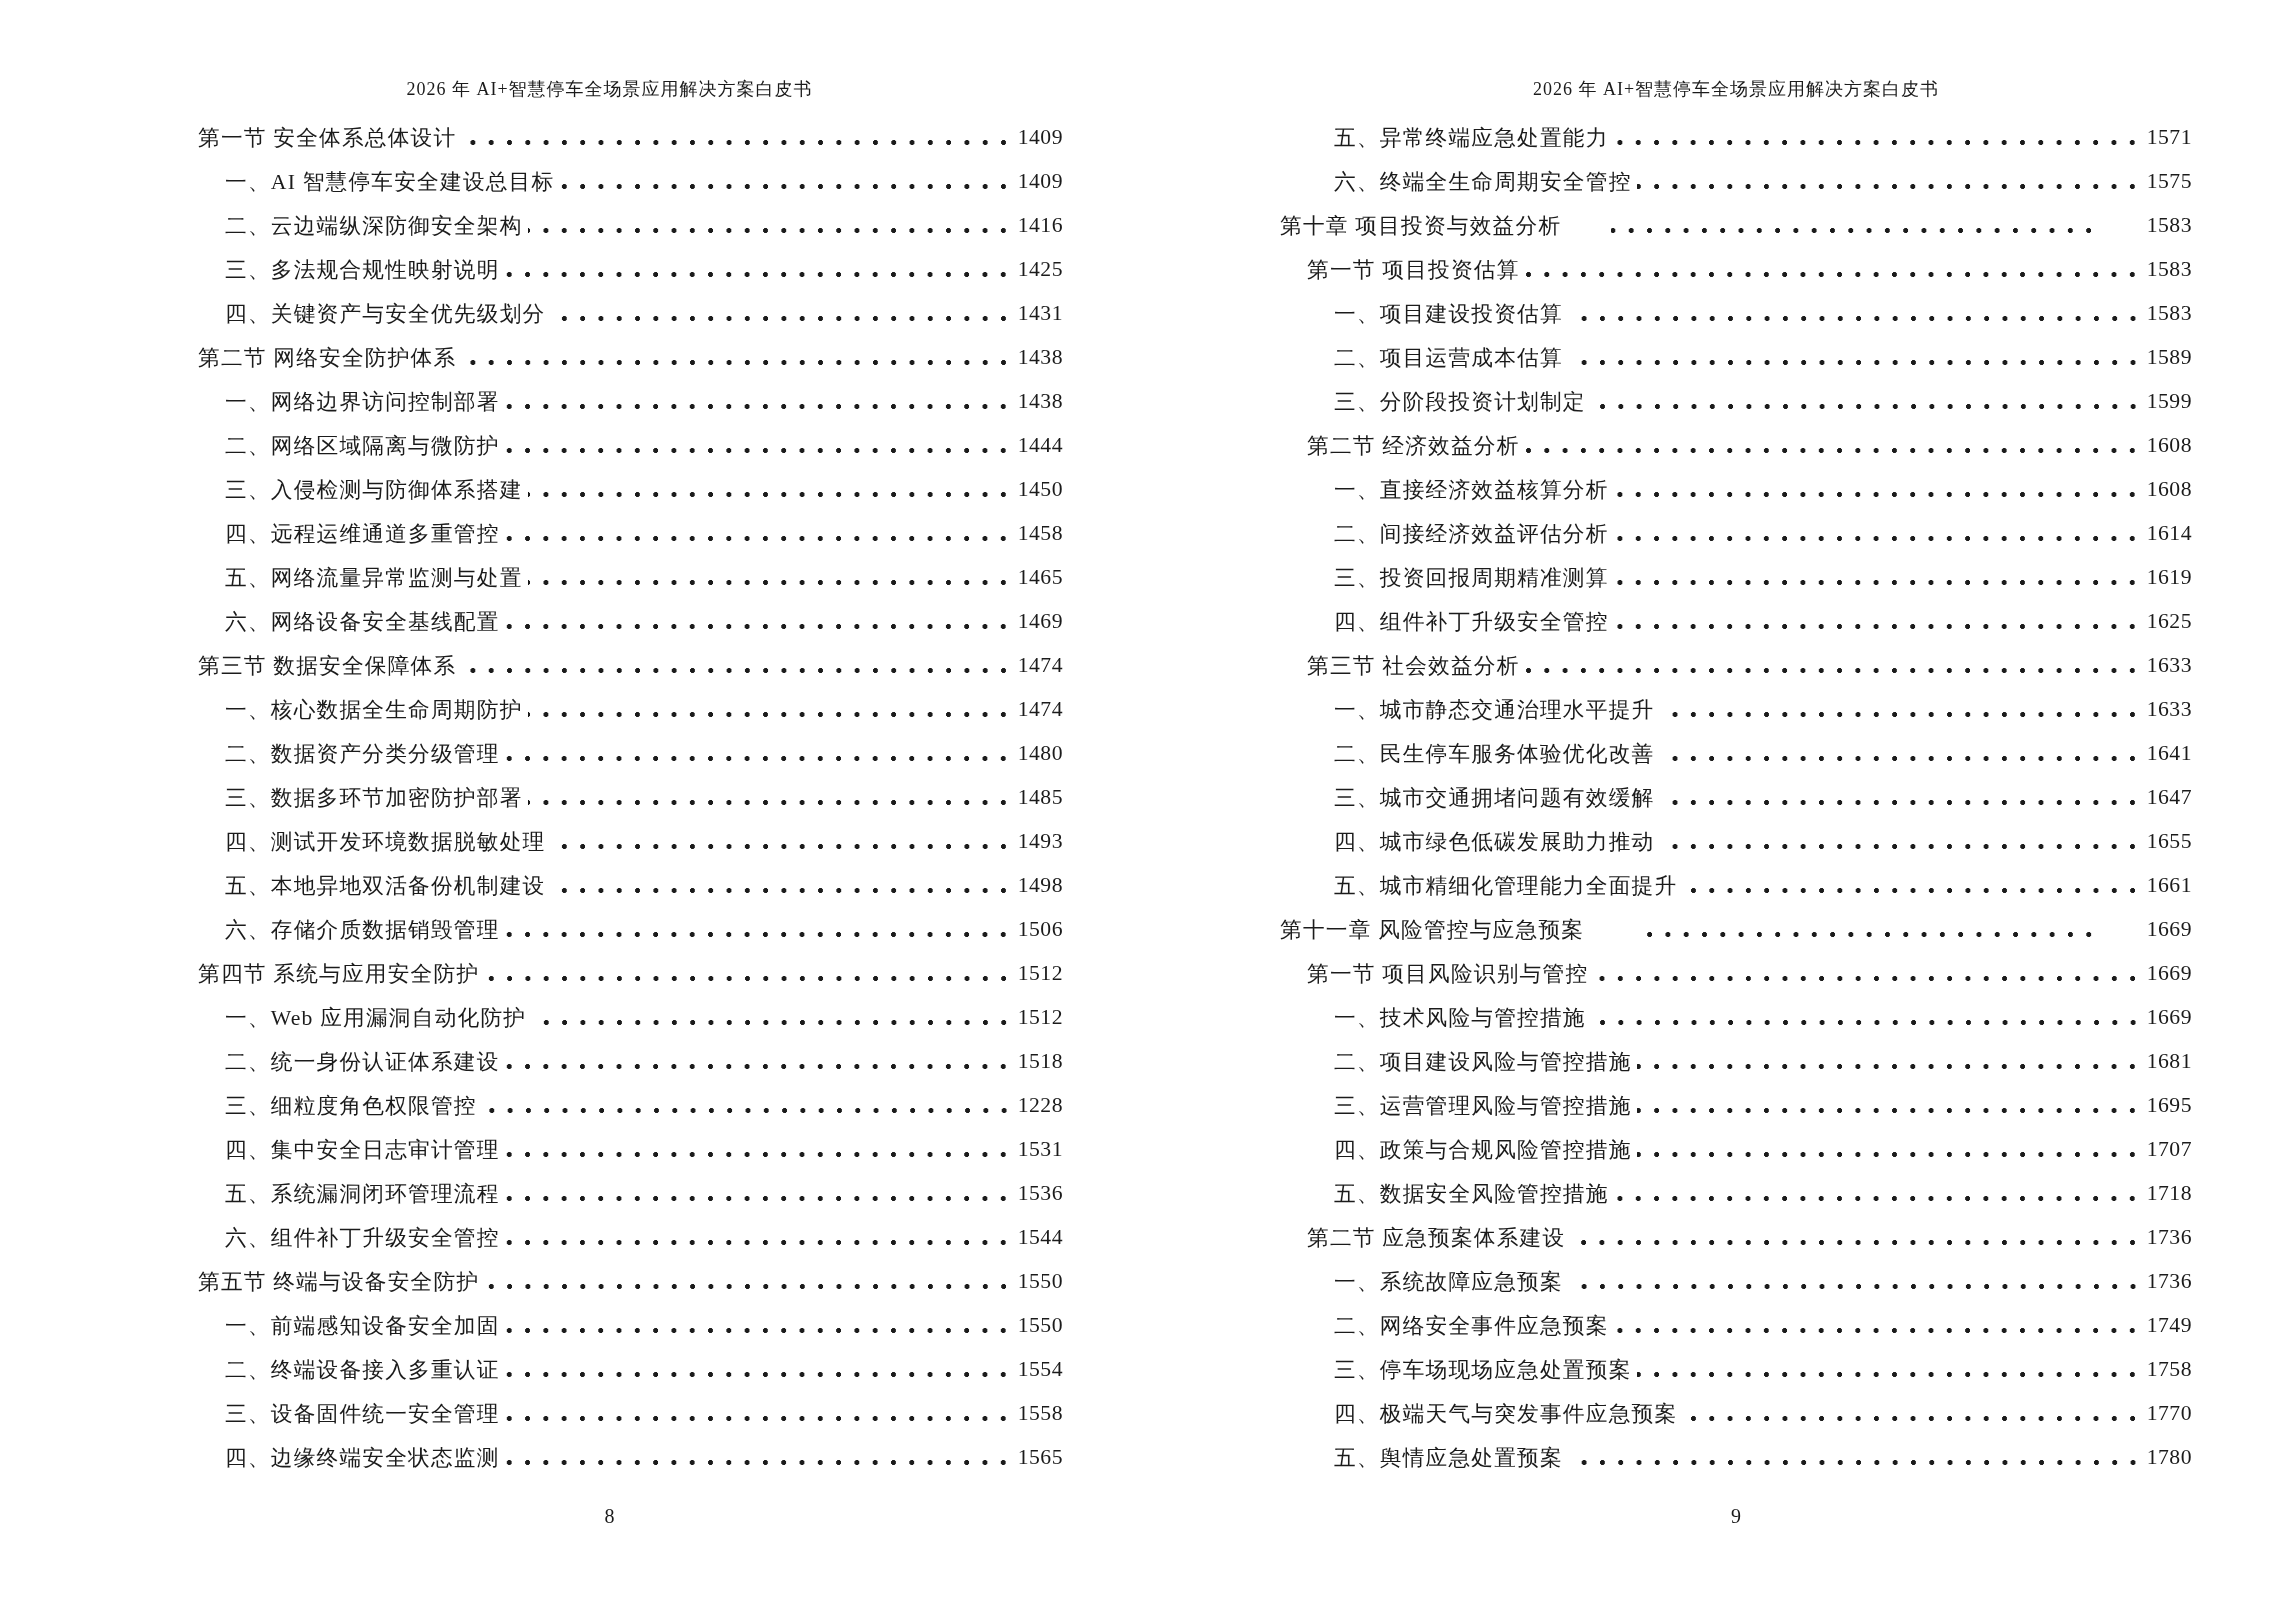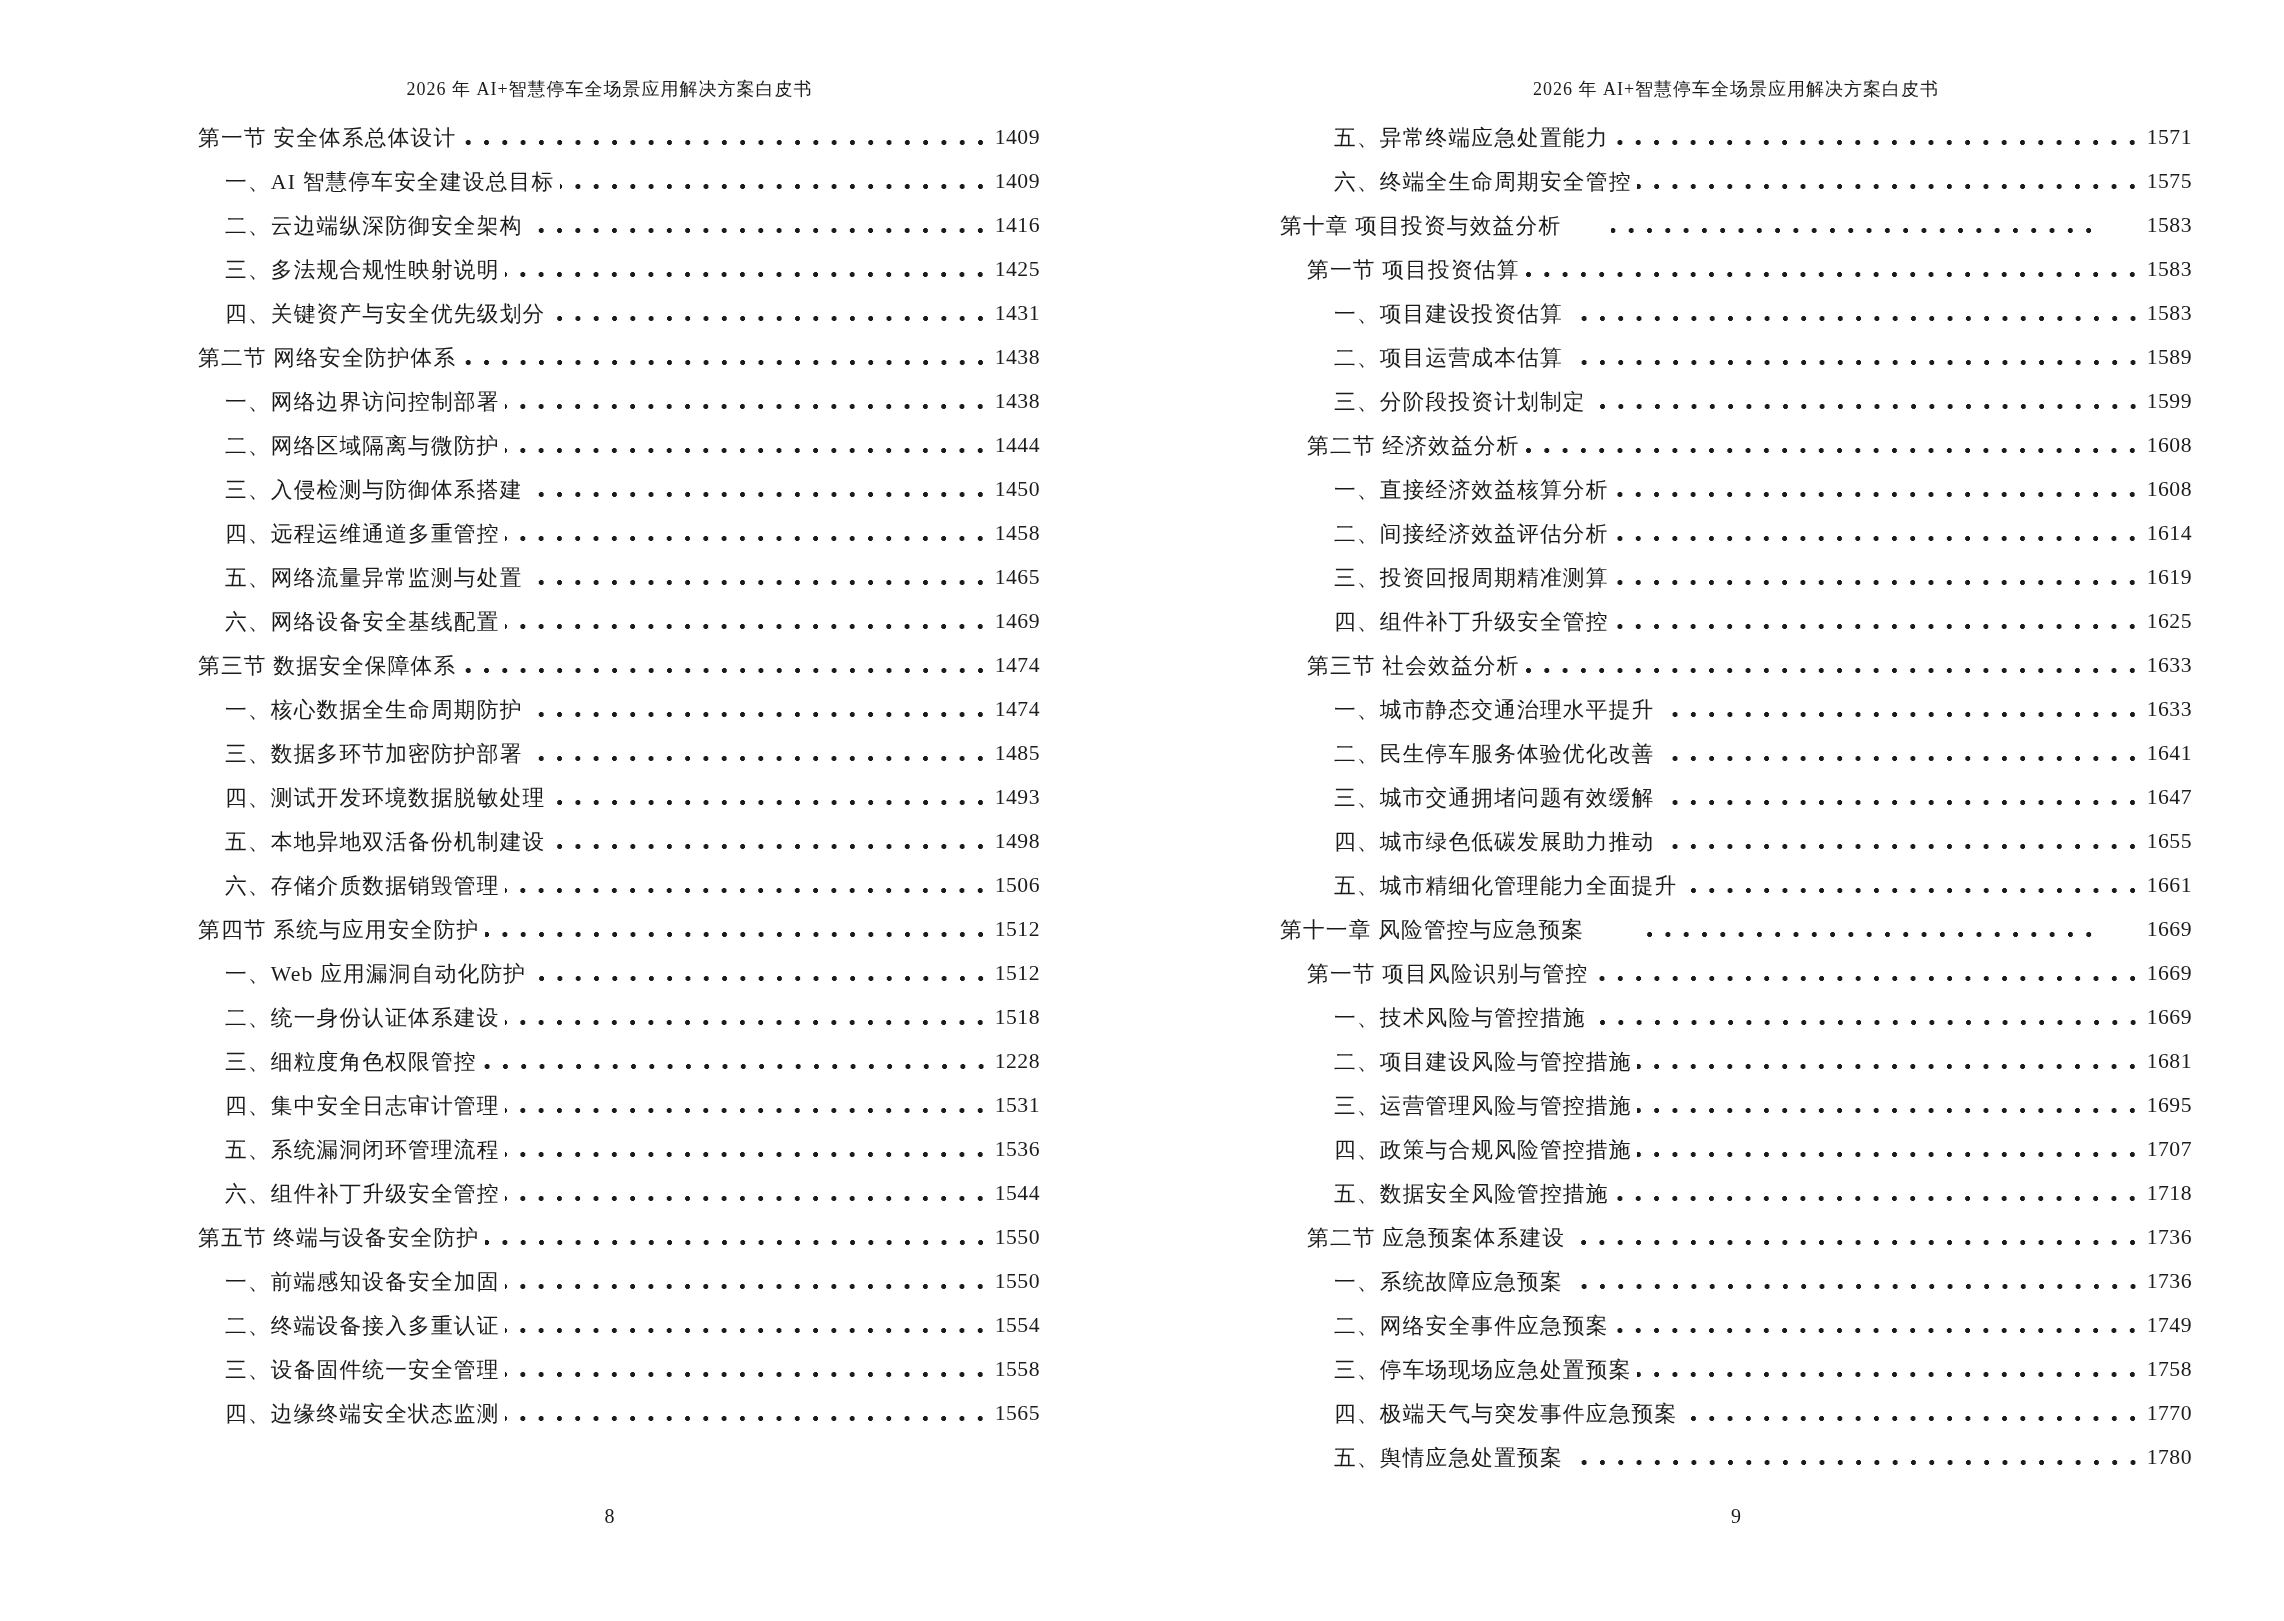--- a/index.html
+++ b/index.html
@@ -31,21 +31,21 @@
     text-align: center;
     white-space: nowrap;
   }
   .page--left  .page-header { left: 171px; right: 94px; }
   .page--right .page-header { left: 138px; right: 92px; }
 
   .toc {
     position: absolute;
     top: 115px;
   }
-  .page--left  .toc { left: 171px; right: 102px; }
+  .page--left  .toc { left: 171px; right: 79px; }
   .page--right .toc { left: 138px; right: 92px; }
 
   .toc-row {
     display: flex;
     align-items: center;
     height: 44px;
   }
   .toc-text {
     white-space: nowrap;
     font-size: 21.7px;
@@ -152,20 +152,25 @@
     <span class="toc-text">第三节 数据安全保障体系</span>
     <span class="leader"></span>
     <span class="toc-page">1474</span>
   </div>
       <div class="toc-row level-item">
     <span class="toc-text">一、核心数据全生命周期防护</span>
     <span class="leader"></span>
     <span class="toc-page">1474</span>
   </div>
       <div class="toc-row level-item">
+    <span class="toc-text">二、数据资产分类分级管理</span>
+    <span class="leader"></span>
+    <span class="toc-page">1480</span>
+  </div>
+      <div class="toc-row level-item">
     <span class="toc-text">三、数据多环节加密防护部署</span>
     <span class="leader"></span>
     <span class="toc-page">1485</span>
   </div>
       <div class="toc-row level-item">
     <span class="toc-text">四、测试开发环境数据脱敏处理</span>
     <span class="leader"></span>
     <span class="toc-page">1493</span>
   </div>
       <div class="toc-row level-item">

